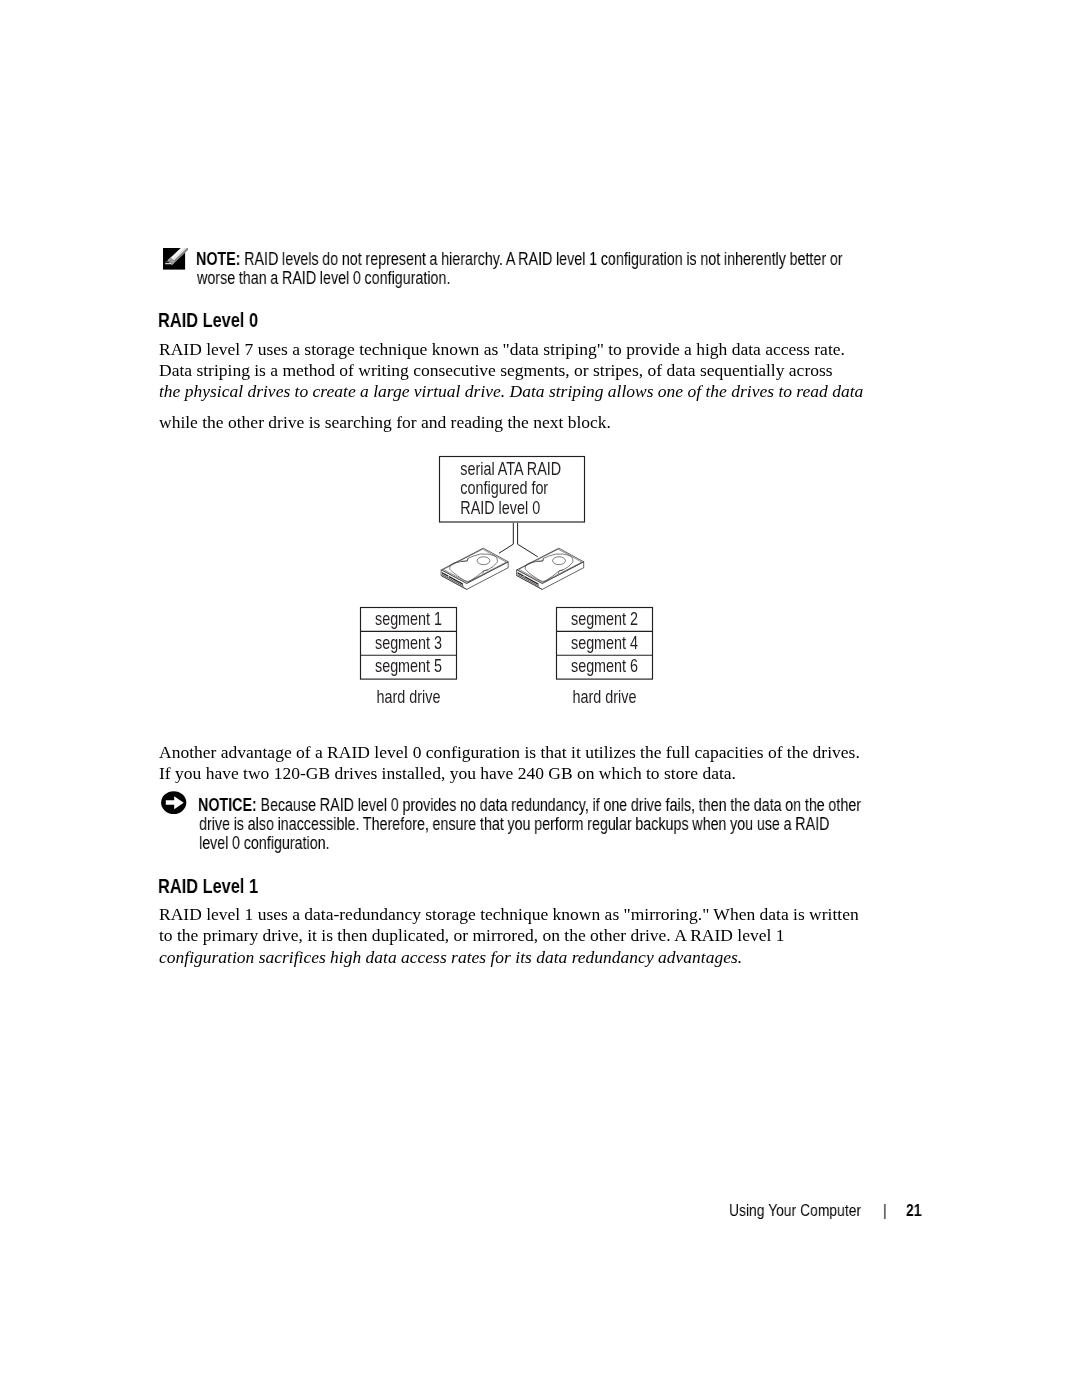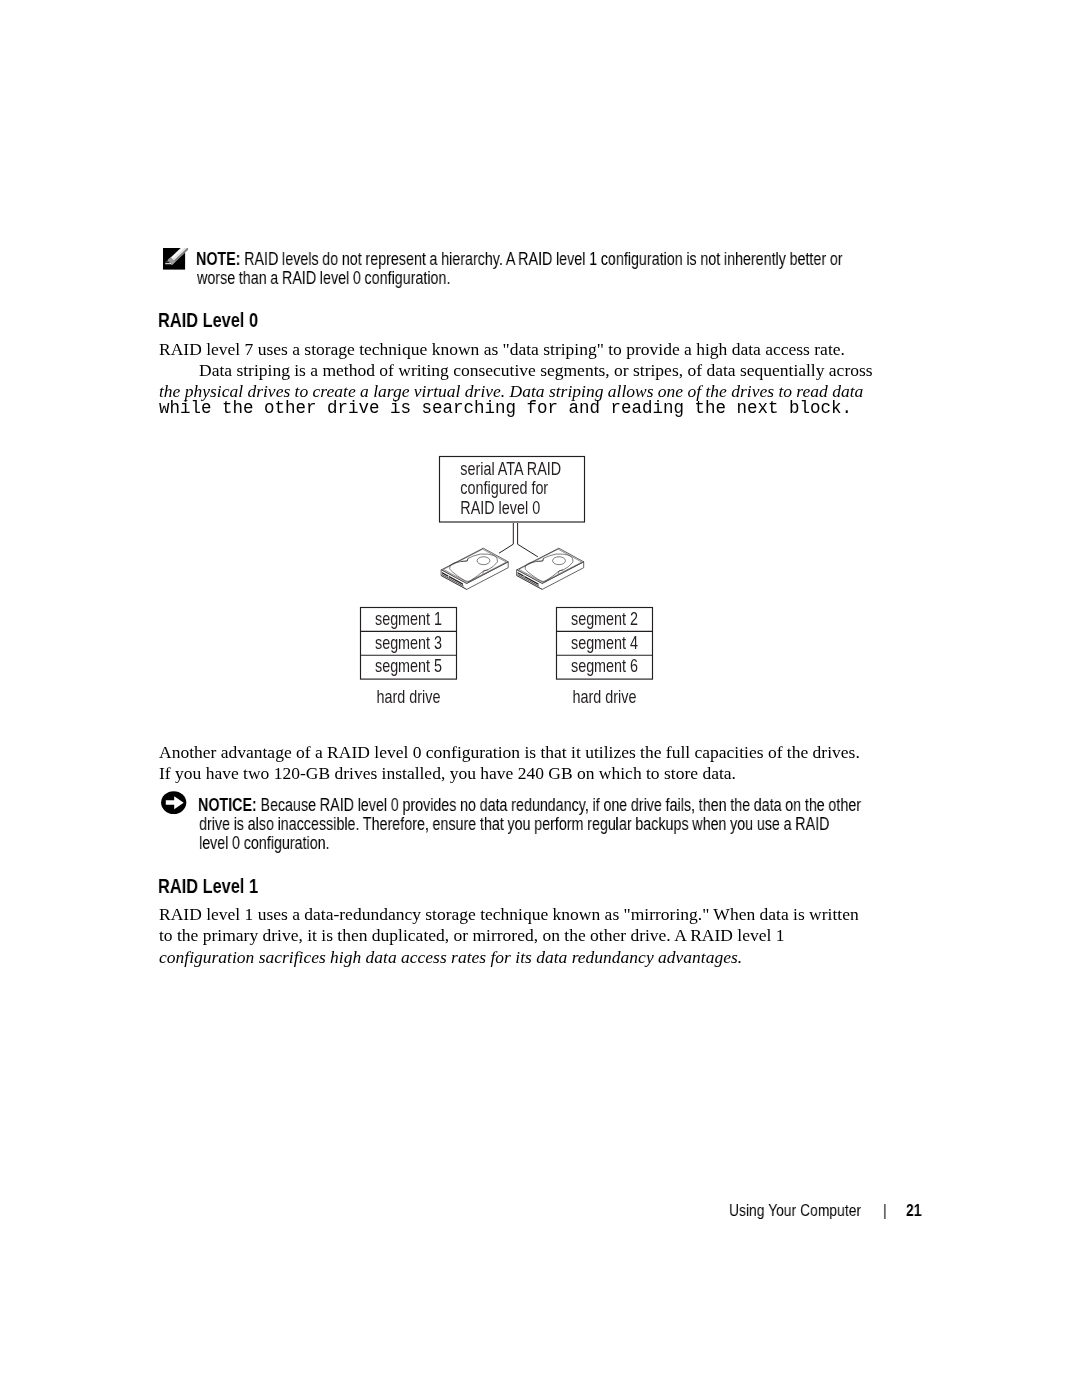--- a/index.html
+++ b/index.html
@@ -60,23 +60,23 @@
   </svg>
   <div class="lines" style="position:absolute;left:195.8px;top:249.3px;">
     <div class="ln" style="top:0px;"><b>NOTE:</b> <span>RAID levels do not represent a hierarchy. A RAID level 1 configuration is not inherently better or</span></div>
     <div class="ln" style="top:19.0px;left:1.2px;">worse than a RAID level 0 configuration.</div>
   </div>
 </div>
 
 <div class="h2" style="left:158.3px;top:309.0px;">RAID Level 0</div>
 <div class="body-p" style="left:158.8px;top:338.8px;">
   <div class="ln" style="top:0.00px;">RAID level 7 uses a storage technique known as "data striping" to provide a high data access rate.</div>
-  <div class="ln" style="top:21.20px;margin-left:40px;">Data striping is a method of writing consecutive segments, or stripes, of data sequentially across</div>
+  <div class="ln" style="top:21.20px;">Data striping is a method of writing consecutive segments, or stripes, of data sequentially across</div>
   <div class="ln" style="top:42.40px;font-style:italic;">the physical drives to create a large virtual drive. Data striping allows one of the drives to read data</div>
-  <div class="ln" style="top:59px;font-family:Liberation Mono, monospace;">while the other drive is searching for and reading the next block.</div>
+  <div class="ln" style="top:73px;">while the other drive is searching for and reading the next block.</div>
 </div>
 <svg id="diagram" width="1080" height="1397" viewBox="0 0 1080 1397" style="position:absolute;left:0;top:0;">
   <rect x="439.5" y="456.5" width="145" height="65.5" fill="#ffffff" stroke="#231f20" stroke-width="1.15"></rect>
   <g transform="translate(460.3,475.0) scale(0.822,1)">
         <text class="dg-text" x="0" y="0">serial ATA RAID</text>
       </g>
   <g transform="translate(460.3,494.3) scale(0.822,1)">
         <text class="dg-text" x="0" y="0">configured for</text>
       </g>
   <g transform="translate(460.3,513.6) scale(0.822,1)">

